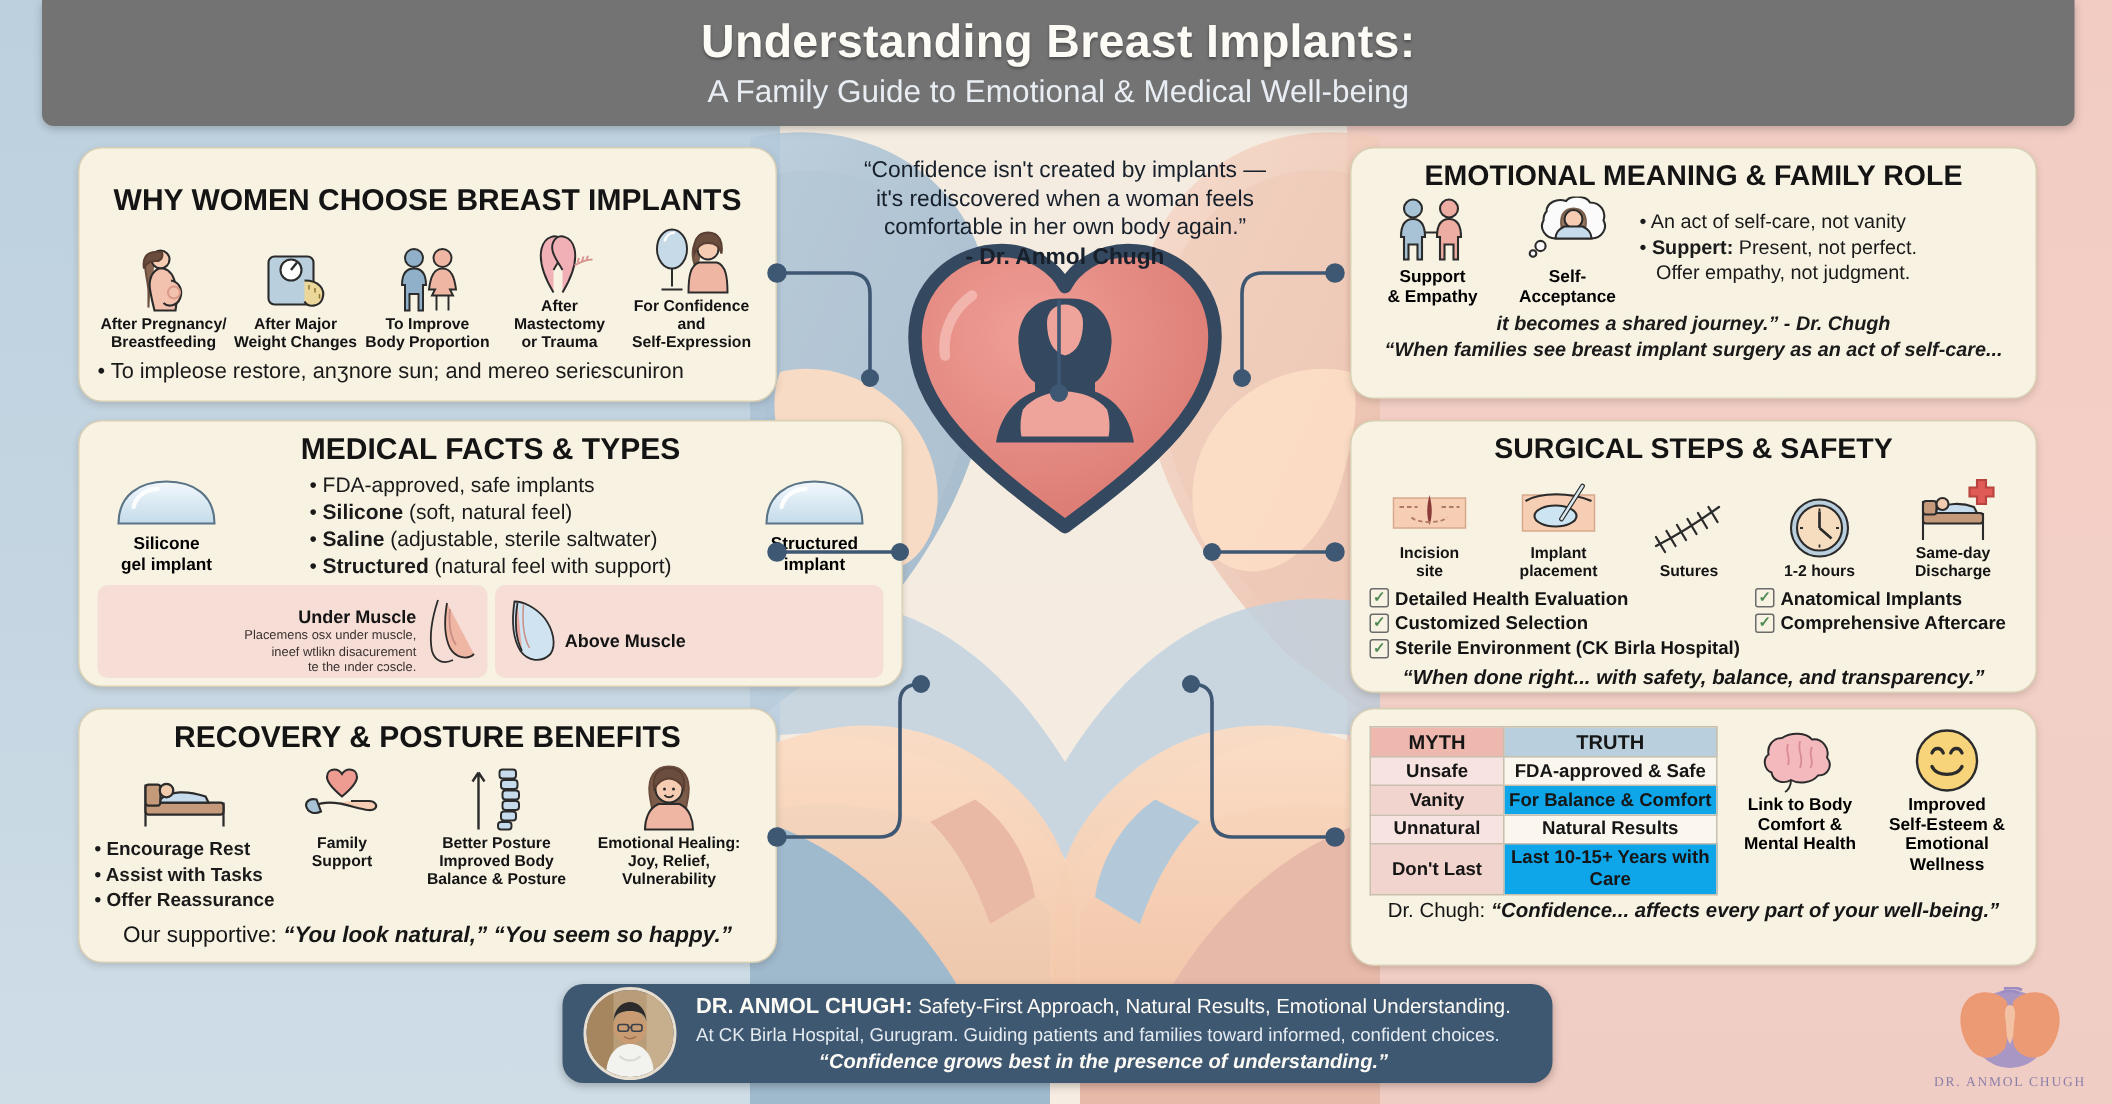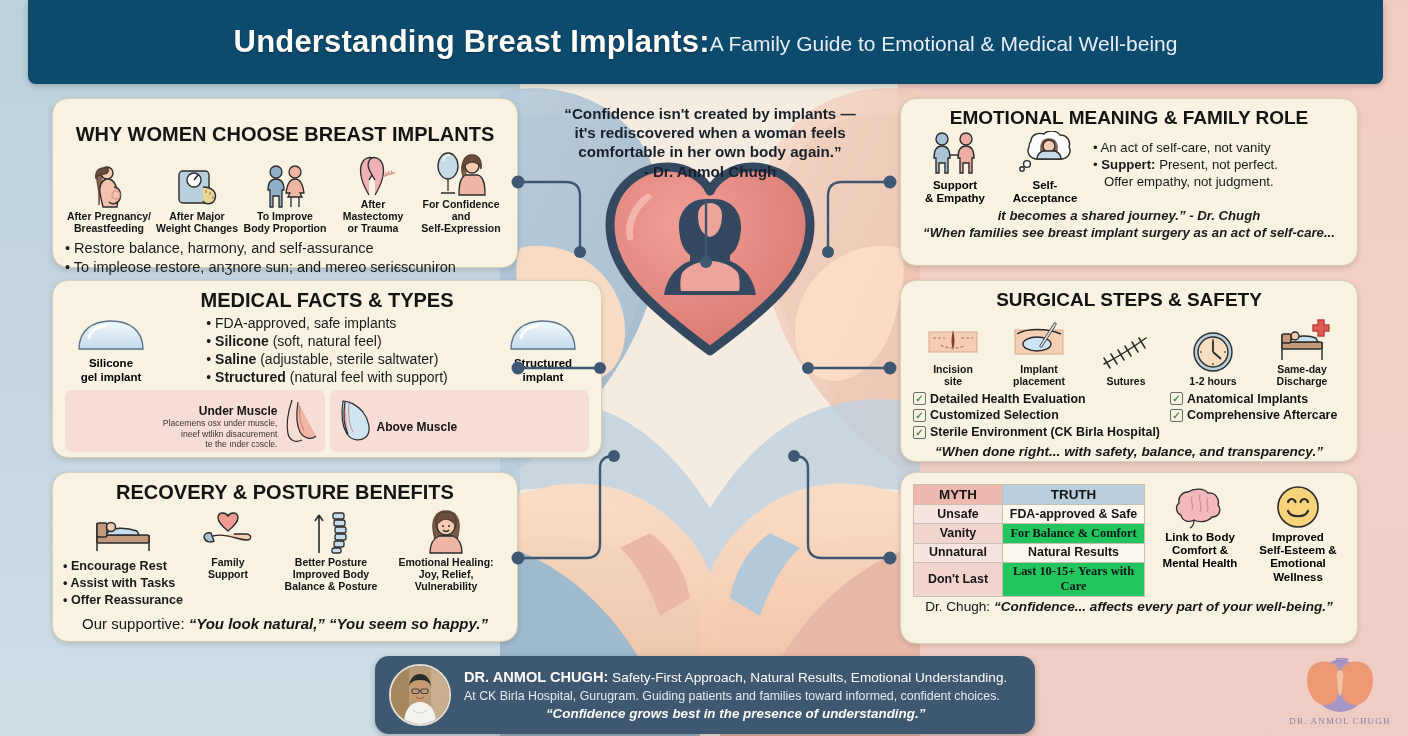--- a/index.html
+++ b/index.html
@@ -17,22 +17,22 @@
     background:linear-gradient(180deg,#f4ece0 0%,#f6ece2 100%);}
   .bg-right{position:absolute;left:898px;top:0;width:510px;height:736px;
     background:linear-gradient(180deg,#f2ccc3 0%,#f3d0c7 60%,#f0cdc4 100%);}
 
   
   .illus{position:absolute;left:500px;top:78px;width:420px;height:658px;overflow:hidden;}
   .illus svg{position:absolute;left:0;top:0;}
 
   
   .header{position:absolute;left:28px;top:0;width:1355px;height:84px;
-    background:#0c4a6e;border-radius:0 0 8px 8px;
-    display:flex;flex-direction:row;align-items:center;justify-content:center;
+    background:#737373;border-radius:0 0 8px 8px;
+    display:flex;flex-direction:column;align-items:center;justify-content:center;
     box-shadow:0 2px 6px rgba(0,0,0,.22);z-index:30;}
   .header h1{margin:0;font-size:31px;font-weight:bold;color:#fdfbf6;letter-spacing:.2px;
     text-shadow:0 1px 2px rgba(0,0,0,.35);}
   .header h2{margin:4px 0 0 0;font-size:21px;font-weight:400;color:#e8eef4;}
 
   
   .card{position:absolute;background:#f7f2e2;border:1px solid #d9cfb4;
     border-radius:16px;box-shadow:0 2px 5px rgba(60,50,40,.18);z-index:20;
     box-sizing:border-box;}
   .card h3{margin:0;text-align:center;font-weight:bold;color:#141414;}
@@ -93,34 +93,34 @@
   .myth-wrap{display:flex;gap:8px;margin-top:3px;align-items:flex-start;}
   table.myth{border-collapse:collapse;width:250px;font-size:12.4px;}
   table.myth th,table.myth td{border:1px solid #c9bfae;padding:1.5px 3px;text-align:center;
     font-weight:bold;color:#161616;line-height:1.22;}
   table.myth th{font-size:13.4px;}
   table.myth th.m{background:#eeb8ae;}
   table.myth th.t{background:#b9cfdd;}
   table.myth td.m{background:#f7e3df;width:82px;}
   table.myth td.t{background:#fbf7ee;}
   table.myth tr.alt td.m{background:#f2d4ce;}
-  table.myth tr.alt td.t{background:#22c55e;font-family:Liberation Serif, serif;}
+  table.myth tr.alt td.t{background:#0ea5e9;}
   .myth-ics{display:flex;gap:4px;flex:1;justify-content:space-around;}
   .myth-ic{display:flex;flex-direction:column;align-items:center;width:94px;}
   .myth-ic .cap{font-size:11.5px;font-weight:bold;text-align:center;line-height:1.15;margin-top:1px;}
   .myth-q{font-size:13.6px;text-align:center;margin-top:2px;color:#161616;}
   .myth-q i{font-weight:bold;}
 
   
   .center-quote{position:absolute;left:528px;top:104px;width:364px;text-align:center;z-index:25;}
-  .center-quote .q{font-size:15.2px;font-weight:bold;color:#17202b;line-height:1.26;}
+  .center-quote .q{font-size:15.2px;font-weight:normal;color:#17202b;line-height:1.26;}
   .center-quote .a{font-size:15.2px;font-weight:bold;color:#17202b;margin-top:2px;}
 
   
-  .footer{position:absolute;left:375px;top:656px;width:660px;height:78px;
+  .footer{position:absolute;left:375px;top:656px;width:660px;height:66px;
     background:#3f5872;border-radius:14px;z-index:40;display:flex;align-items:center;
     padding:0 14px;box-sizing:border-box;box-shadow:0 2px 6px rgba(0,0,0,.25);}
   .avatar{width:58px;height:58px;border-radius:50%;border:2.5px solid #e7ded0;overflow:hidden;flex:none;}
   .ftxt{margin-left:13px;color:#fdfbf6;}
   .ftxt .l1{font-size:13.6px;line-height:1.2;}
   .ftxt .l1 b{font-size:14.6px;font-weight:bold;}
   .ftxt .l2{font-size:12.4px;color:#e4ebf1;line-height:1.3;margin-top:1px;}
   .ftxt .l3{font-size:13.4px;font-style:italic;font-weight:bold;text-align:center;margin-top:2px;}
 
   
@@ -315,21 +315,20 @@
             <path d="M38,4 C30,4 28,11 29,18 C31,13 34,11 38,11 C43,11 46,14 47,18 C48,11 46,4 38,4 Z" fill="#6b4d3e" stroke="#5a3f32"></path>
             <path d="M32,24 C26,26 25,34 25,44 L51,44 C51,34 50,26 44,24 Z" fill="#f0b6a4"></path>
           </g>
             </svg>
         </div>
         <div class="cap">For Confidence and<br>Self-Expression</div>
       </div>
 
     </div>
     <div class="bullets">
-      <div>• Restore balance, harmony, and self-assurance</div>
       <div>• To impleose restore, anʒnore sun; and mereo seriєscuniron</div>
     </div>
   </div>
 
   <div class="card" id="card-med">
     <h3>MEDICAL FACTS &amp; TYPES</h3>
     <div class="med-mid">
       <div class="med-side">
         <svg width="72" height="40" viewBox="0 0 72 40">
           <defs>

